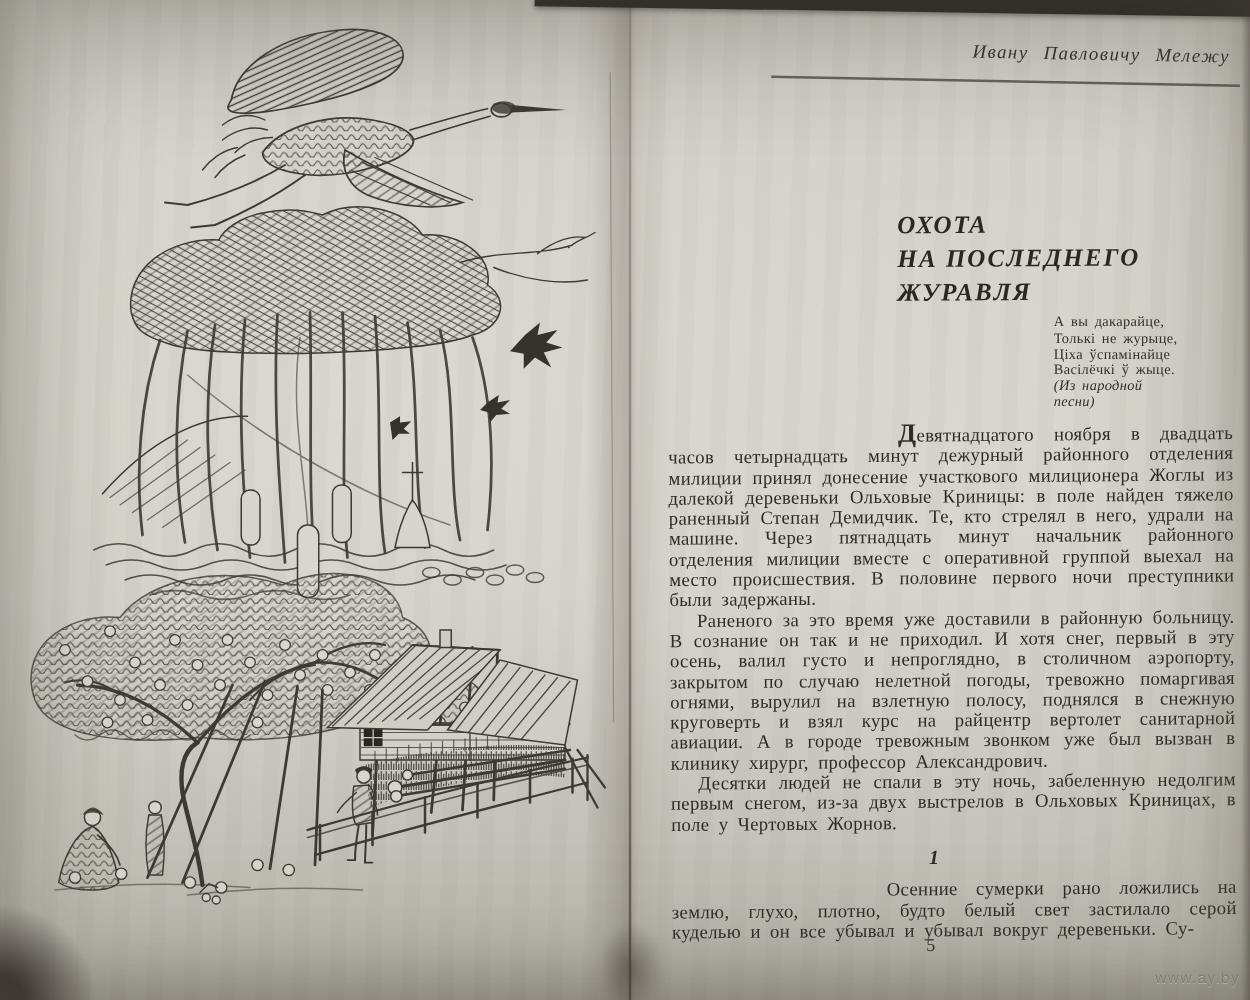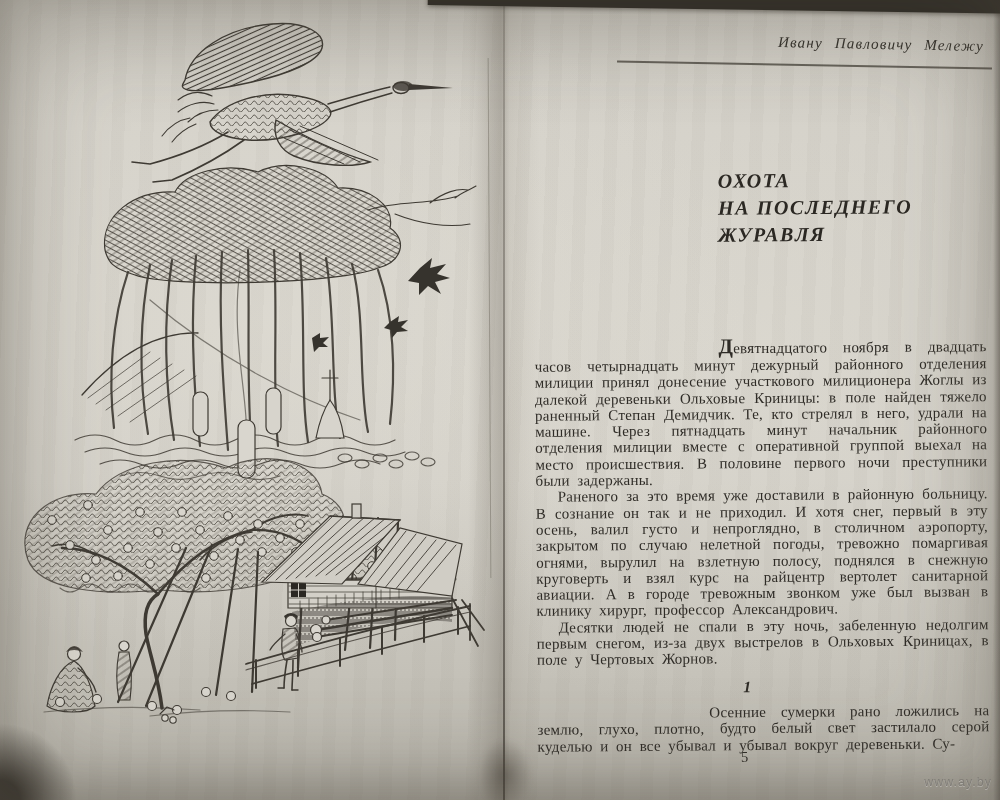--- a/index.html
+++ b/index.html
@@ -255,20 +255,28 @@
   <div class="page-right">
     <div class="dedication">Ивану Павловичу Мележу</div>
     <div class="ded-rule"></div>
 
     <div class="title">
       <div>ОХОТА</div>
       <div>НА ПОСЛЕДНЕГО</div>
       <div>ЖУРАВЛЯ</div>
     </div>
 
+    <div class="epigraph">
+      <div>А вы дакарайце,</div>
+      <div>Толькі не журыце,</div>
+      <div>Ціха ўспамінайце</div>
+      <div>Васілёчкі ў жыце.</div>
+      <div class="epi-src">(Из народной</div>
+      <div class="epi-src">песни)</div>
+    </div>
 
     <div class="body">
       <p class="p1"><span class="initial">Д</span><span>евятнадцатого ноября в двадцать часов четырнадцать минут дежурный районного отделения милиции принял донесение участкового милиционера Жоглы из далекой деревеньки Ольховые Криницы: в поле найден тяжело раненный Степан Демидчик. Те, кто стрелял в него, удрали на машине. Через пятнадцать минут начальник районного отделения милиции вместе с оперативной группой выехал на место происшествия. В половине первого ночи преступники были задержаны.</span></p>
       <p class="pind">Раненого за это время уже доставили в районную больницу. В сознание он так и не приходил. И хотя снег, первый в эту осень, валил густо и непроглядно, в столичном аэропорту, закрытом по случаю нелетной погоды, тревожно помаргивая огнями, вырулил на взлетную полосу, поднялся в снежную круговерть и взял курс на райцентр вертолет санитарной авиации. А в городе тревожным звонком уже был вызван в клинику хирург, профессор Александрович.</p>
       <p class="pind">Десятки людей не спали в эту ночь, забеленную недолгим первым снегом, из-за двух выстрелов в Ольховых Криницах, в поле у Чертовых Жорнов.</p>
       <div class="secnum">1</div>
       <p class="p4">Осенние сумерки рано ложились на землю, глухо, плотно, будто белый свет застилало серой куделью и он все убывал и убывал вокруг деревеньки. Су-</p>
     </div>
 
     <div class="pagenum">5</div>

